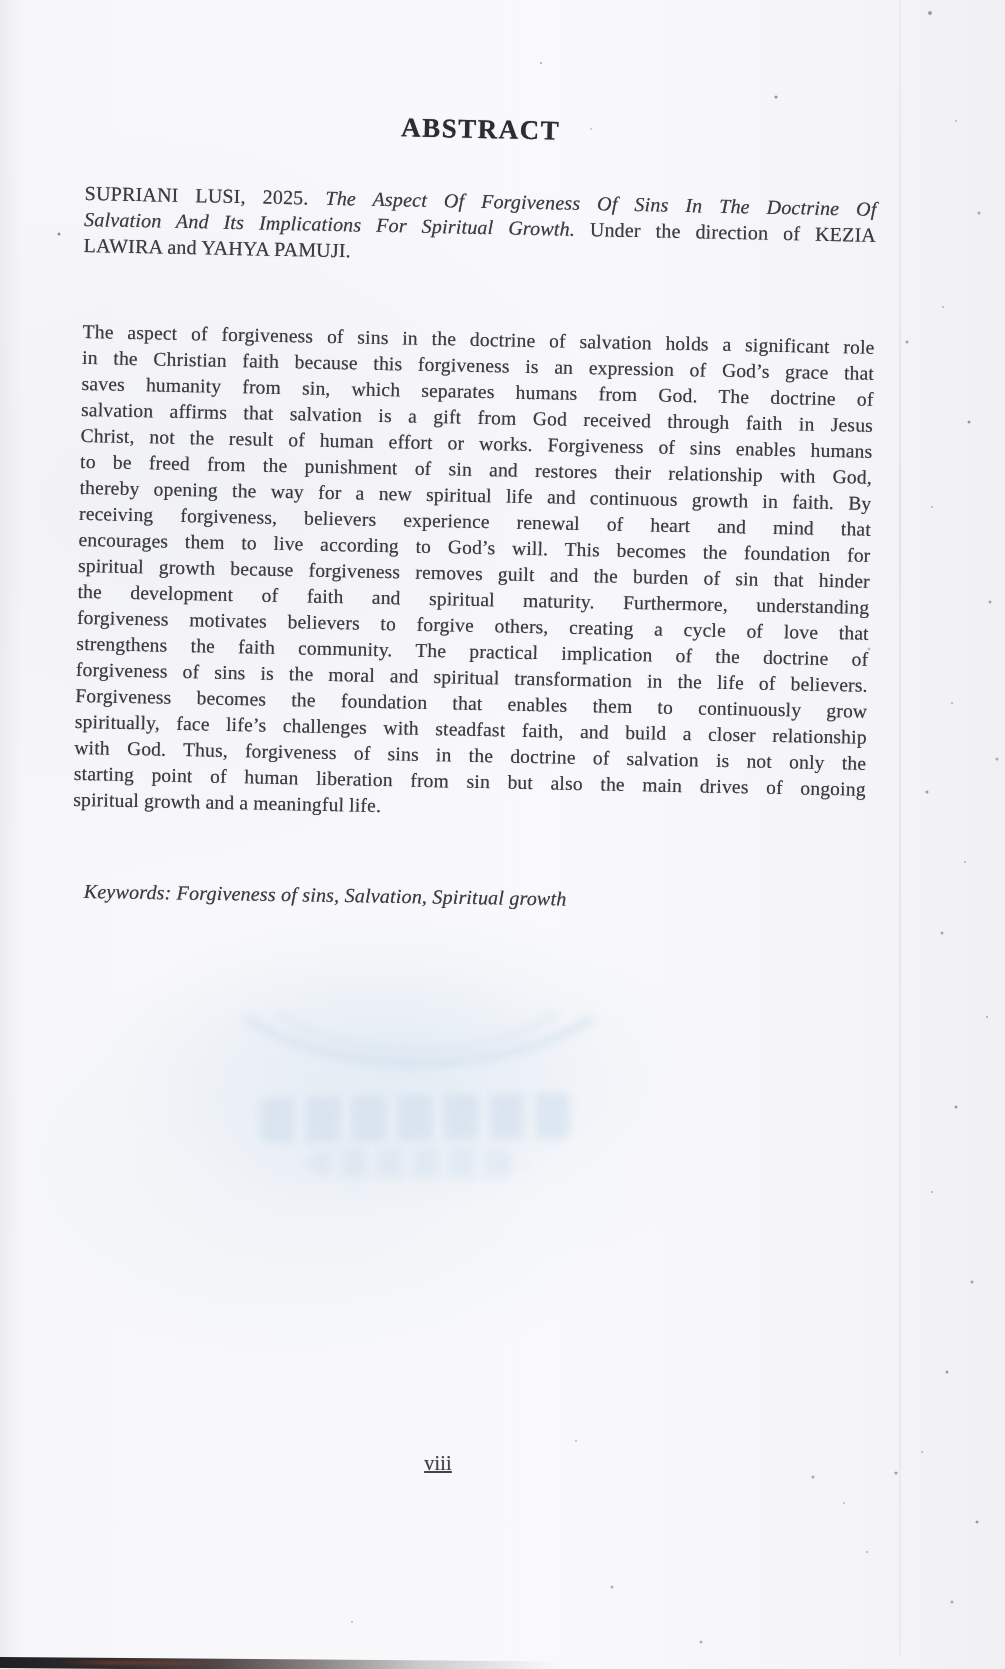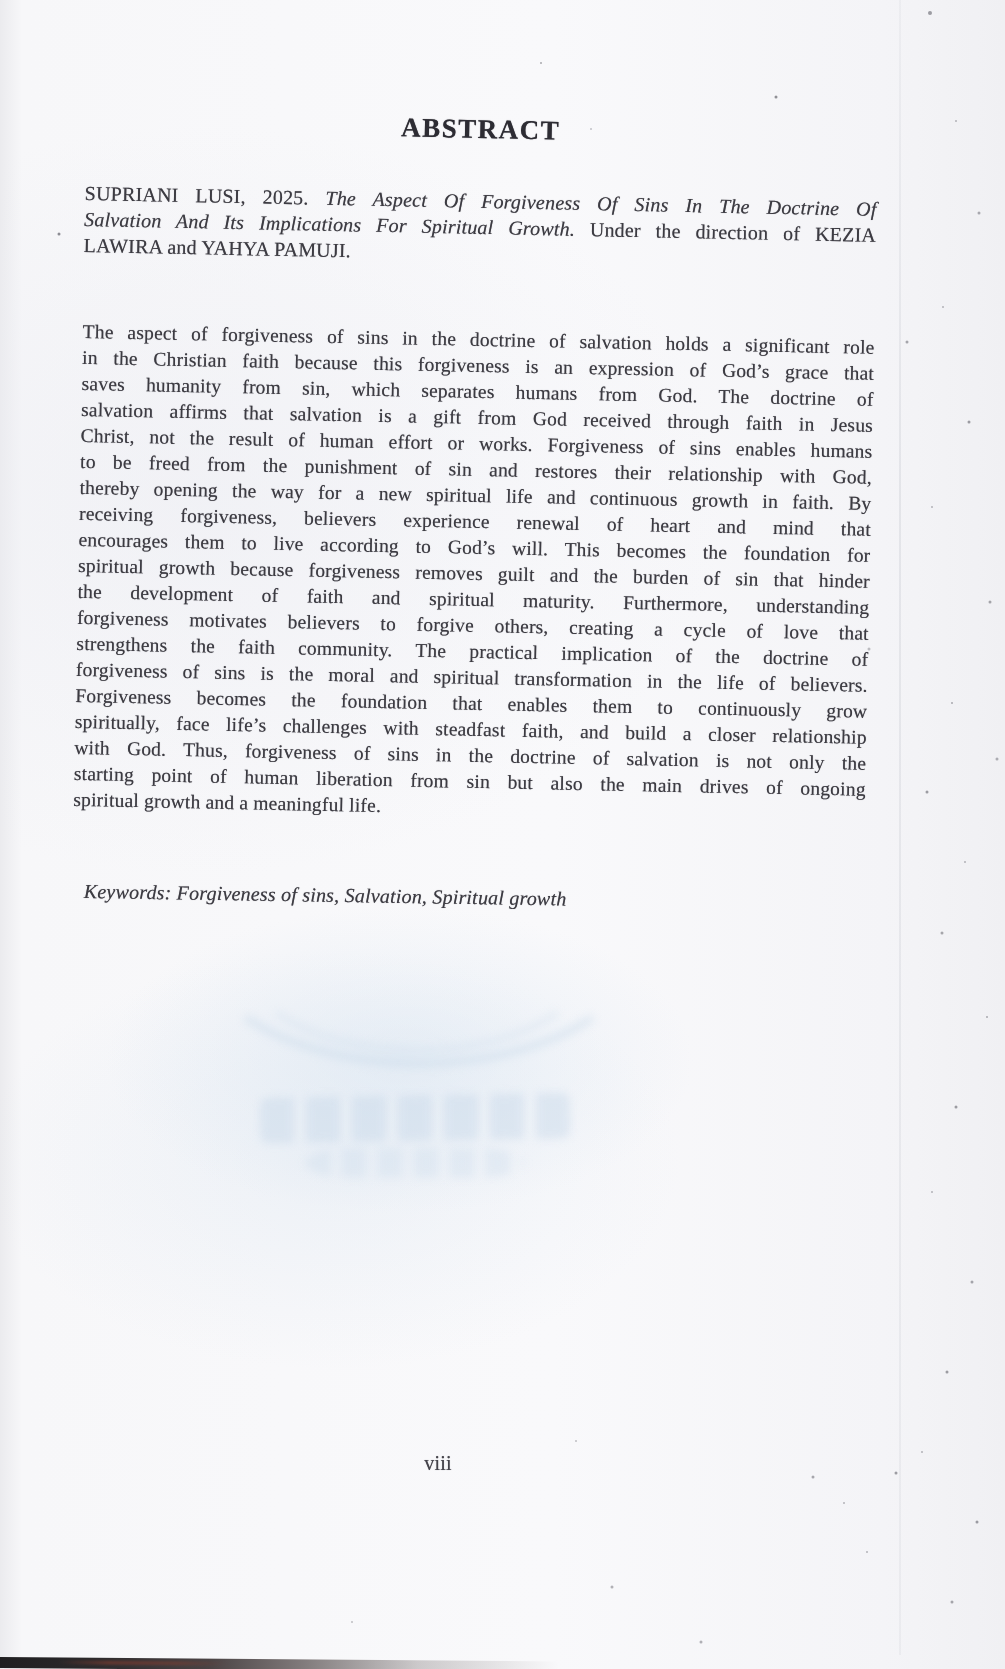--- a/index.html
+++ b/index.html
@@ -138,20 +138,20 @@
       <div class="line">forgiveness of sins is the moral and spiritual transformation in the life of believers.</div>
       <div class="line">Forgiveness becomes the foundation that enables them to continuously grow</div>
       <div class="line">spiritually, face life’s challenges with steadfast faith, and build a closer relationship</div>
       <div class="line">with God. Thus, forgiveness of sins in the doctrine of salvation is not only the</div>
       <div class="line">starting point of human liberation from sin but also the main drives of ongoing</div>
       <div class="line last">spiritual growth and a meaningful life.</div>
     </div>
 
   <div class="block keywords ink" style="left:84px; top:880px; width:792px;">Keywords: Forgiveness of sins, Salvation, Spiritual growth</div>
 
-  <div class="block pagenum ink" style="left:398px; top:1452px; width:80px;">viii</div>
+  <div class="block pagenum ink" style="left:398px; top:1452px; width:80px;text-decoration:underline;">viii</div>
 
   <div class="edge-line"></div>
   <div class="bottom-band"></div>
   <div class="bottom-band-red"></div>
   <div class="speck"></div>
 
 </div>
 
 </body></html>

